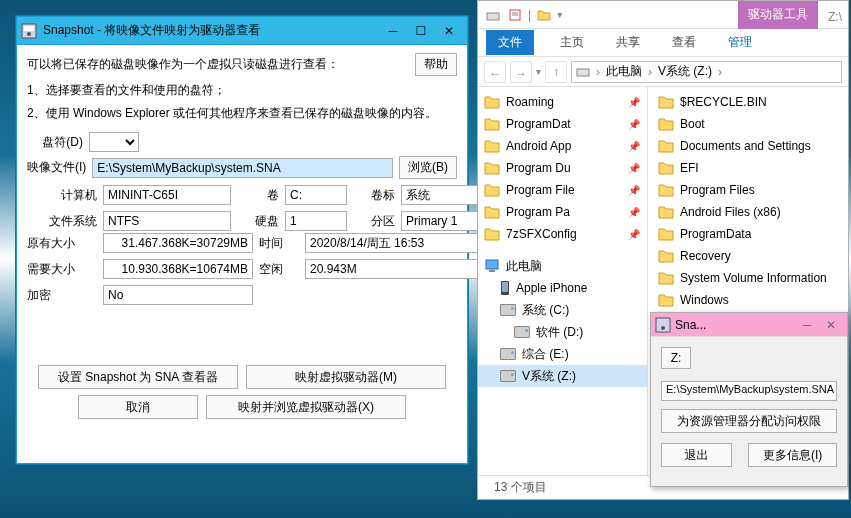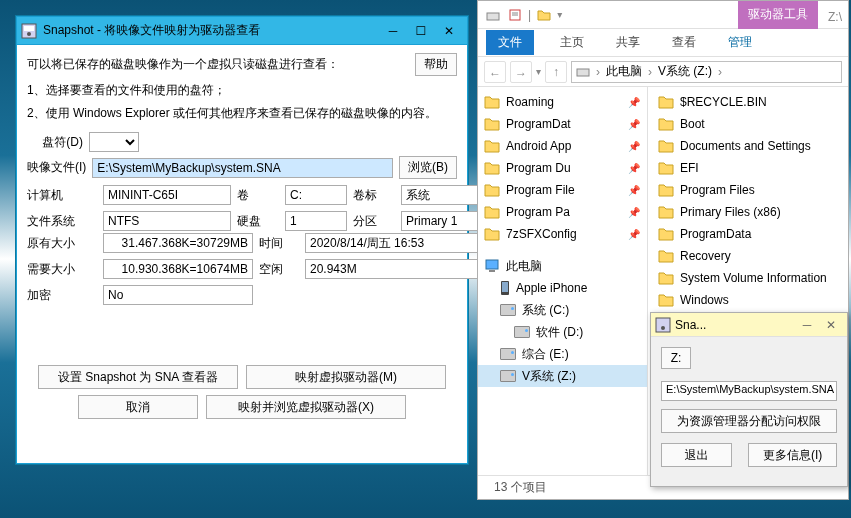--- a/index.html
+++ b/index.html
@@ -16,21 +16,21 @@
 .help-row { display:flex; justify-content: space-between; align-items: center; margin-bottom: 6px; }
 .btn { border: 1px solid #aeaeae; background: #fafafa; padding: 2px 8px; cursor: pointer; }
 .note { margin: 6px 0; }
 .row { display: flex; align-items: center; margin: 4px 0; gap: 6px; }
 .lbl { display: inline-block; text-align: right; }
 .lbl-w1 { width: 56px; }
 select, input[type=text], .readonly { border: 1px solid #acacac; height: 20px; padding: 1px 4px; background: #fff; font-size: 12px; }
 .readonly { background: #fff; display:flex; align-items:center; overflow:hidden; white-space:nowrap; }
 select { padding: 0 2px; }
 .grid { display: grid; grid-template-columns: 70px 128px 42px 62px 42px 96px; gap: 6px 6px; align-items: center; margin-top: 6px; }
-.grid .lblc { text-align: left; }
+.grid .lblc { text-align: right; }
 .grid2 { display: grid; grid-template-columns: 70px 150px 40px 180px; gap: 6px 6px; align-items: center; margin-top: 2px; }
 .buttons-row { display: flex; gap: 8px; justify-content: center; margin-top: 60px; }
 .wide-btn { width: 200px; height: 24px; border: 1px solid #aeaeae; background: #fafafa; cursor: pointer; }
 .btnrow2 { display:flex; gap:8px; justify-content:center; margin-top:6px; }
 .btnl { width: 120px; height:24px; border:1px solid #aeaeae; background:#fafafa; cursor:pointer; }
 
 
 .explorer { position: absolute; left: 477px; top: 0; width: 372px; height: 500px; background: #fff; border: 1px solid #aeaeae; display:flex; flex-direction:column; }
 .ex-top { height:28px; display:flex; align-items:center; padding:0 6px; gap:4px; border-bottom:1px solid #e0e0e0; }
 .qat-icon { width:18px; height:18px; display:flex; align-items:center; justify-content:center; border:1px solid transparent; cursor:pointer; }
@@ -54,21 +54,21 @@
 .folder-icon { width:16px; height:14px; }
 .drive-ic { width:16px; height:12px; background:#d0d0d0; border:1px solid #888; border-radius:1px; position:relative; }
 .drive-ic::after { content:''; position:absolute; right:1px; top:2px; width:3px; height:3px; background:#5ab0ff; border-radius:50%; }
 .nav-item.selected { background:#cde6f7; }
 .ex-list { flex:1; padding:4px 0; overflow:hidden; }
 .list-item { display:flex; align-items:center; height:22px; padding:0 10px; gap:6px; cursor:pointer; }
 .ex-status { height:24px; border-top:1px solid #e0e0e0; display:flex; align-items:center; padding:0 16px; color:#555; }
 
 
 .sna-small { position:absolute; left:650px; top:312px; width:198px; height:175px; background:#f0f0f0; border:1px solid #aeaeae; box-shadow:2px 2px 6px rgba(0,0,0,0.3); }
-.sna-title { height:24px; background:#fef9c3; border-bottom:1px solid #e0e0e0; display:flex; align-items:center; padding:0 4px; }
+.sna-title { height:24px; background:#f9a8d4; border-bottom:1px solid #e0e0e0; display:flex; align-items:center; padding:0 4px; }
 .sna-title .t { flex:1; font-size:12px; }
 .sna-title .wbtns { display:flex; }
 .sna-title .wb { width:24px; text-align:center; cursor:pointer; color:#666; }
 .sna-body { padding:10px; }
 .sna-body .drvbtn { width:30px; height:22px; border:1px solid #aeaeae; background:#fafafa; cursor:pointer; }
 .sna-body .path { width:100%; height:20px; border:1px solid #aeaeae; margin-top:12px; padding:1px 4px; background:#fff; font-size:11px; overflow:hidden; white-space:nowrap; }
 .sna-body .full-btn { width:100%; height:24px; margin-top:8px; border:1px solid #aeaeae; background:#fafafa; cursor:pointer; }
 .sna-body .brow { display:flex; gap:16px; justify-content:center; margin-top:10px; }
 .sna-body .sbtn { width:72px; height:24px; border:1px solid #aeaeae; background:#fafafa; cursor:pointer; }
 </style>
@@ -309,21 +309,21 @@
         <div class="list-item">
           <svg class="folder-icon">
             <path d="M1 2h5l2 2h7v9H1z" fill="#ffd869" stroke="#c9a227"></path>
           </svg>
           <span>Program Files</span>
         </div>
         <div class="list-item">
           <svg class="folder-icon">
             <path d="M1 2h5l2 2h7v9H1z" fill="#ffd869" stroke="#c9a227"></path>
           </svg>
-          <span>Primary Files (x86)</span>
+          <span>Android Files (x86)</span>
         </div>
         <div class="list-item">
           <svg class="folder-icon">
             <path d="M1 2h5l2 2h7v9H1z" fill="#ffd869" stroke="#c9a227"></path>
           </svg>
           <span>ProgramData</span>
         </div>
         <div class="list-item">
           <svg class="folder-icon">
             <path d="M1 2h5l2 2h7v9H1z" fill="#ffd869" stroke="#c9a227"></path>

